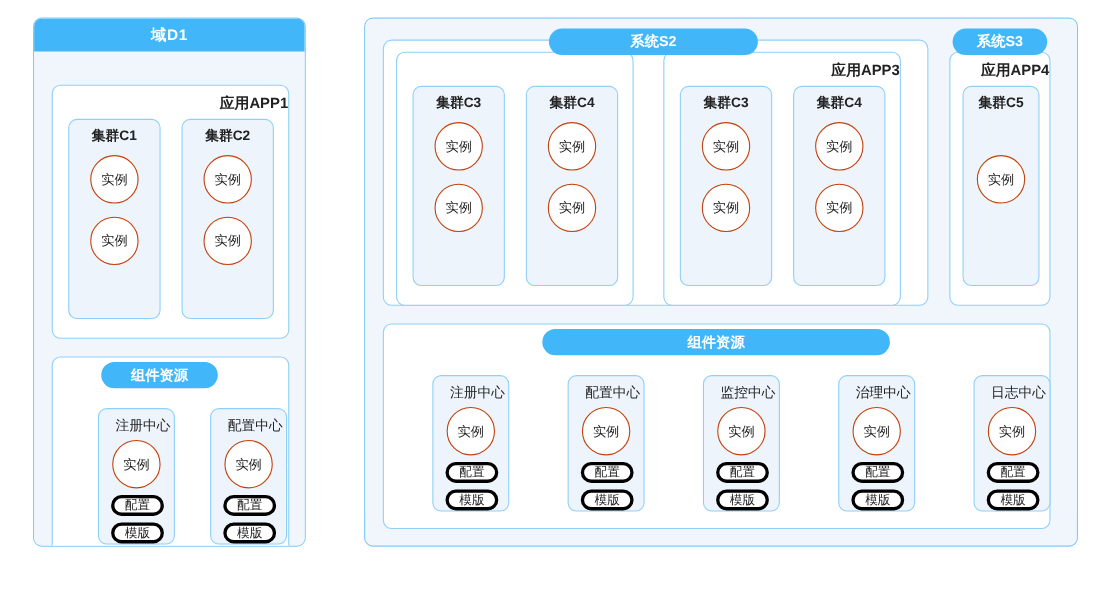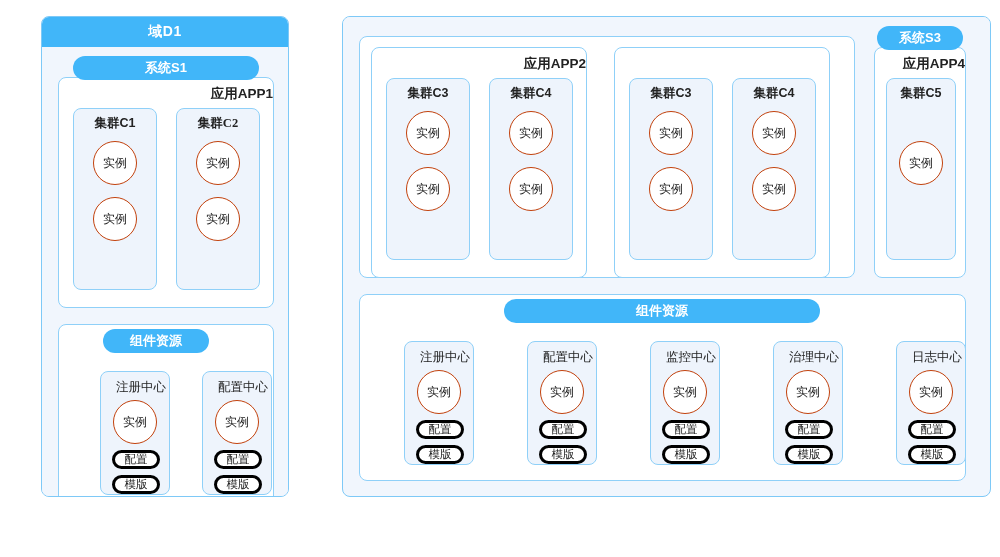--- a/index.html
+++ b/index.html
@@ -10,21 +10,21 @@
     width: 1000px; height: 557px;
     font-family: "Liberation Sans", "DejaVu Sans", sans-serif;
     color: #2b2b2b;
     overflow: hidden;
     position: relative;
   }
 
   
   .canvas {
     position: absolute;
-    left: 16px; top: 0;
+    left: 5px; top: 0;
     width: 884px; height: 557px; border-radius: 19px;
   }
 
   
   .domain {
     position: absolute;
     border: 1px solid #7ec9f7;
     border-radius: 8px;
     background: #f1f6fd;
     box-sizing: border-box;
@@ -173,32 +173,31 @@
 </style>
 </head>
 <body>
 
 <div class="canvas">
 
   <div class="domain" style="left:25px; top:16px; width:248px; height:481px;">
     <div class="domain-header">域D1</div>
     <div class="domain-body" style="height:450px;">
 
-      <div class="pill" style="left:31px; top:9px; width:186px;">系统S1</div>
 
       <div class="app" style="left:16px; top:30px; width:216px; height:231px;">
         <div class="app-title">应用APP1</div>
 
         <div class="cluster" style="left:14px; top:30px; width:84px; height:182px;">
           <div class="cluster-title">集群C1</div>
           <div class="inst" style="left:19px; top:32px;">实例</div>
           <div class="inst" style="left:19px; top:88px;">实例</div>
         </div>
 
-        <div class="cluster" style="left:117px; top:30px; width:84px; height:182px;font-family:Liberation Serif, serif;">
+        <div class="cluster" style="left:117px; top:30px; width:84px; height:182px;">
           <div class="cluster-title">集群C2</div>
           <div class="inst" style="left:19px; top:32px;">实例</div>
           <div class="inst" style="left:19px; top:88px;">实例</div>
         </div>
       </div>
 
       <div class="comp-box" style="left:16px; top:277px; width:216px; height:187px;">
         <div class="comp" style="left:41px; top:46px; width:70px; height:124px;">
           <div class="comp-title">注册中心</div>
           <div class="inst" style="left:12px; top:28px;">实例</div>
@@ -215,36 +214,37 @@
 
       <div class="pill" style="left:61px; top:282px; width:106px;">组件资源</div>
 
     </div>
   </div>
 
   <div class="domain" style="left:326px; top:16px; width:649px; height:481px;">
     <div class="domain-body" style="height:450px;">
 
       <div class="sys-group" style="left:16px; top:19px; width:496px; height:242px;"></div>
+      <div class="pill" style="left:167px; top:9px; width:190px;">系统S2</div>
 
       <div class="app" style="left:28px; top:30px; width:216px; height:231px;">
-        <div class="app-title">应用APP2</div>
         <div class="cluster" style="left:14px; top:30px; width:84px; height:182px;">
           <div class="cluster-title">集群C3</div>
           <div class="inst" style="left:19px; top:32px;">实例</div>
           <div class="inst" style="left:19px; top:88px;">实例</div>
         </div>
         <div class="cluster" style="left:117px; top:30px; width:84px; height:182px;">
           <div class="cluster-title">集群C4</div>
           <div class="inst" style="left:19px; top:32px;">实例</div>
           <div class="inst" style="left:19px; top:88px;">实例</div>
         </div>
       </div>
 
       <div class="app" style="left:271px; top:30px; width:216px; height:231px;">
+        <div class="app-title">应用APP3</div>
         <div class="cluster" style="left:14px; top:30px; width:84px; height:182px;">
           <div class="cluster-title">集群C3</div>
           <div class="inst" style="left:19px; top:32px;">实例</div>
           <div class="inst" style="left:19px; top:88px;">实例</div>
         </div>
         <div class="cluster" style="left:117px; top:30px; width:84px; height:182px;">
           <div class="cluster-title">集群C4</div>
           <div class="inst" style="left:19px; top:32px;">实例</div>
           <div class="inst" style="left:19px; top:88px;">实例</div>
         </div>

